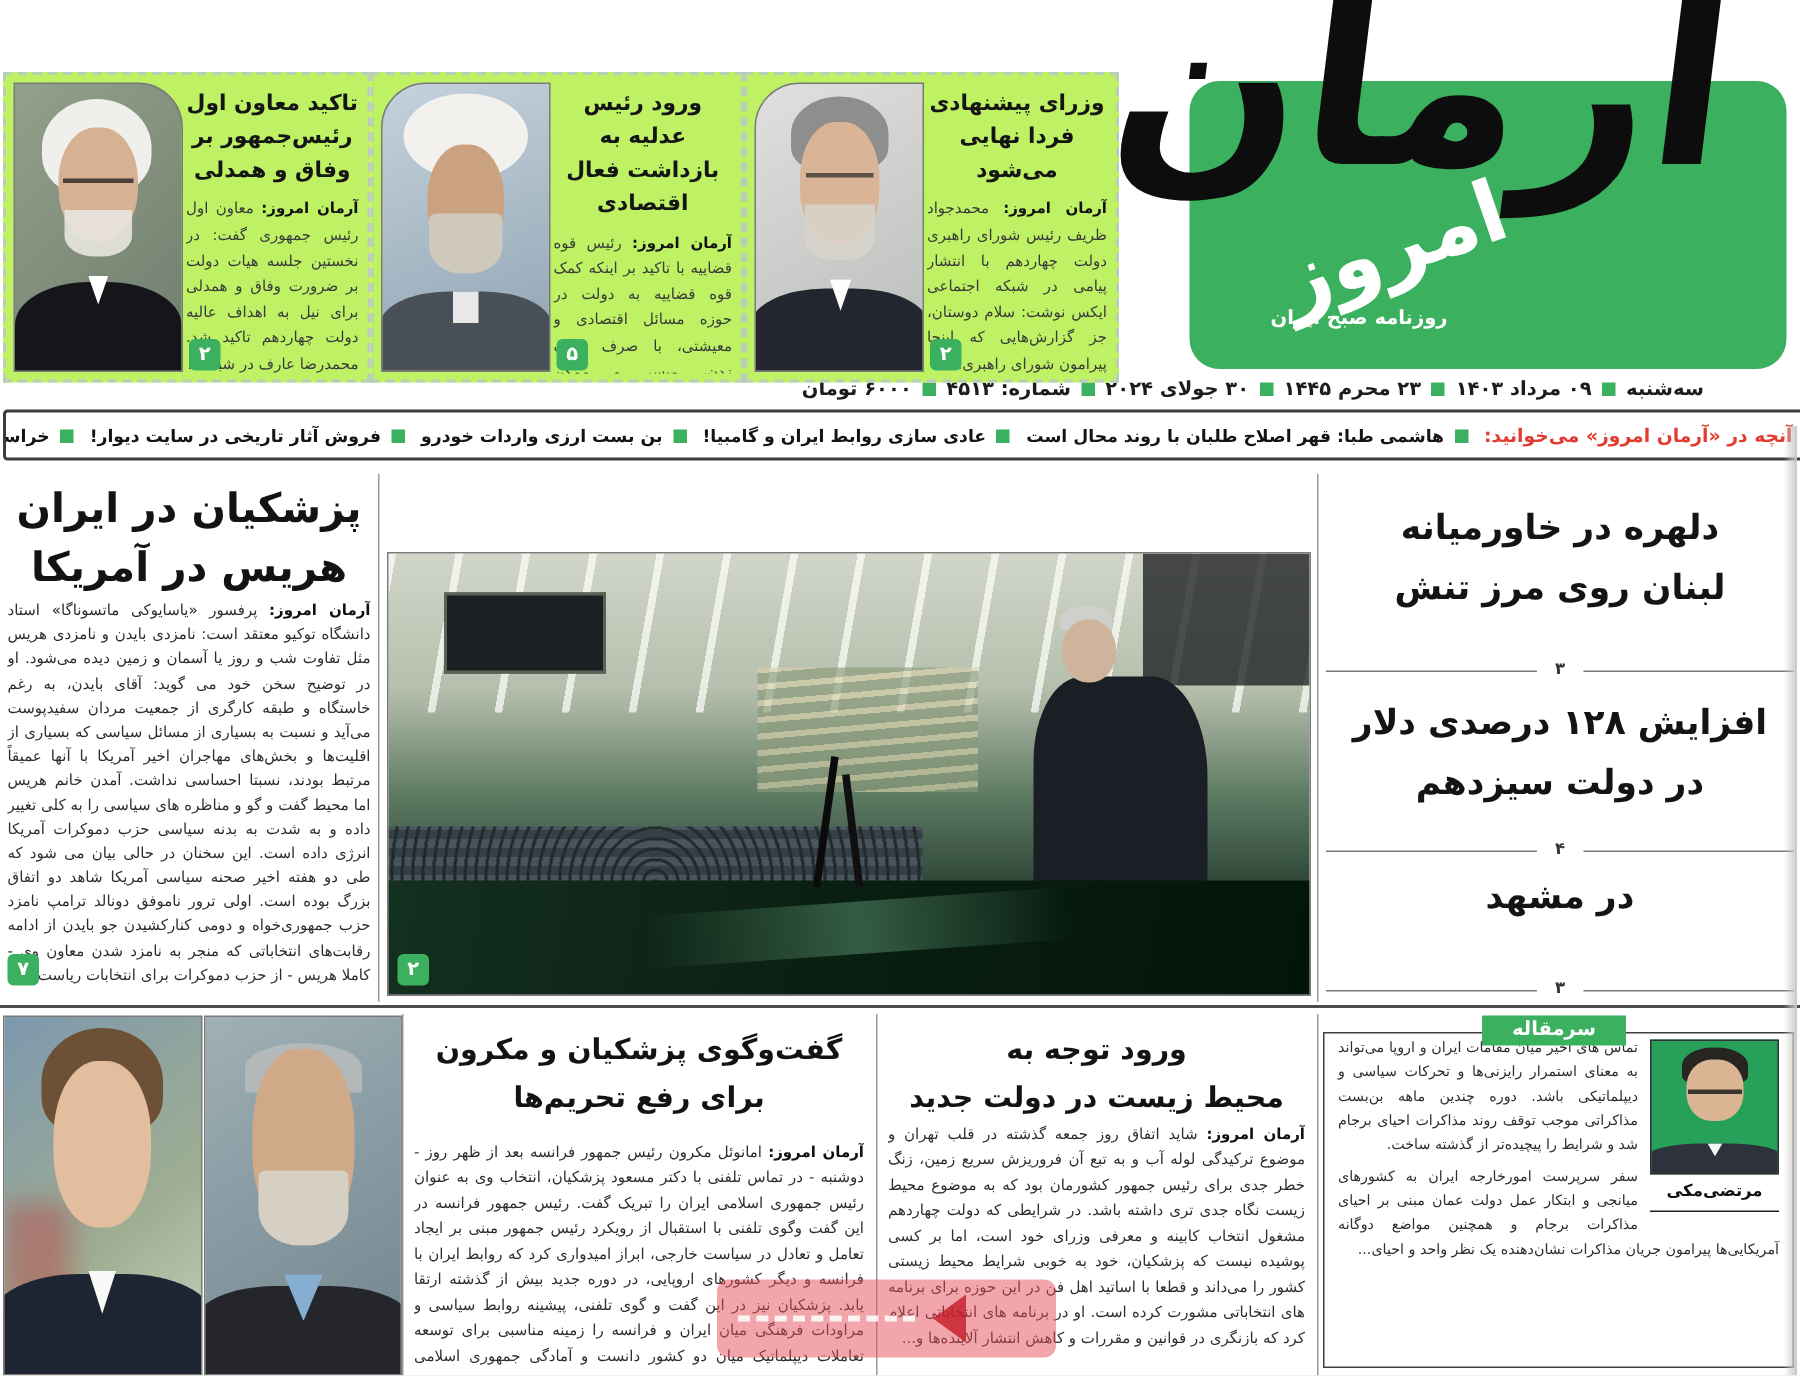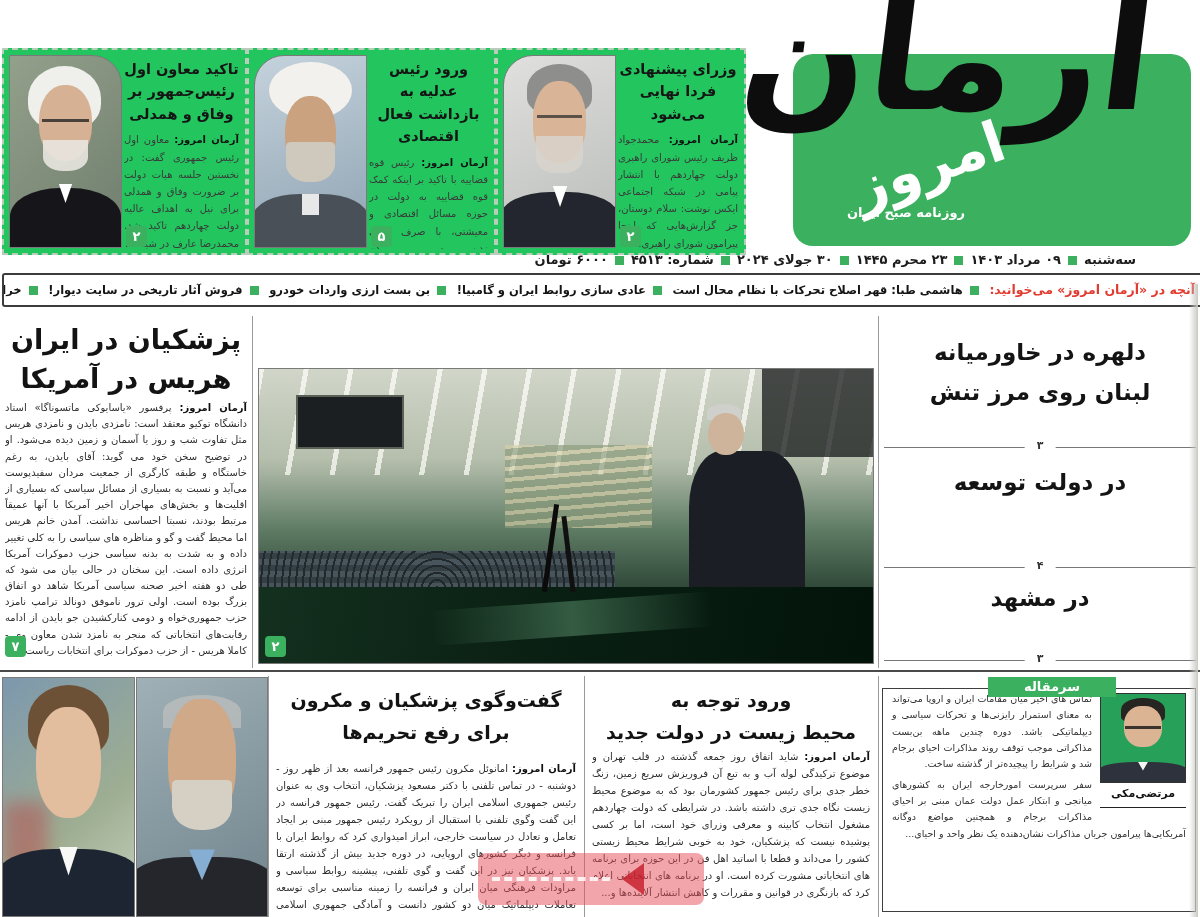--- a/index.html
+++ b/index.html
@@ -21,21 +21,21 @@
   .dateline{top:252px;right:64px;font-size:13px;font-weight:bold;color:#1c1c1c;white-space:nowrap;}
   .sq{display:inline-block;width:9px;height:9px;background:#3bb05e;margin:0 7px;vertical-align:middle;}
 
   
   .strip{left:2px;top:273px;width:1191px;height:30px;border:2px solid #3c3c3c;border-radius:3px;
          background:#fff;line-height:30px;padding-right:10px;white-space:nowrap;overflow:hidden;font-size:11.5px;}
   .strip .lbl{color:#e23b30;font-weight:bold;font-size:12.5px;}
   .strip .itm{color:#141414;font-weight:600;}
 
   
-  .tbox{border:2px dashed #b9cdbb;background:#22c55e;}
+  .tbox{border:2px dashed #b9cdbb;background:#bef264;}
   .tbox .txt{position:absolute;left:120px;right:6px;top:6px;bottom:4px;overflow:hidden;}
   .tbox h3{margin:2px 0 6px;font-size:14.5px;line-height:1.55;font-weight:800;color:#151515;text-align:center;}
   .tbox p{margin:0;font-size:10px;line-height:1.72;color:#3a3a3a;text-align:justify;}
   .tbox p b{color:#111;}
   .badge{position:absolute;width:21px;height:21px;background:#3bb05e;border-radius:4px;color:#fff;
          font-size:13px;font-weight:bold;text-align:center;line-height:21px;}
   .box-aref{left:2px;top:48px;width:241px;height:203px;}
   .box-ejei{left:247px;top:48px;width:245px;height:203px;}
   .box-zarif{left:496px;top:48px;width:246px;height:203px;}
   .tbox .badge{left:122px;bottom:6px;}
@@ -132,21 +132,21 @@
   .bstory-h{text-align:center;font-size:19px;font-weight:900;color:#131313;line-height:1.7;}
   .bstory-b{overflow:hidden;font-size:10px;line-height:1.7;color:#2e2e2e;text-align:justify;}
   .bstory-b b{color:#101010;}
   .macron-h{left:274px;top:684px;width:304px;}
   .macron-b{left:276px;top:760px;width:300px;height:152px;}
   .env-h{left:590px;top:684px;width:282px;}
   .env-b{left:592px;top:748px;width:278px;height:164px;}
 
   
   .ed-box{left:882px;top:688px;width:312px;height:222px;border:1.5px solid #3e3e3e;background:#fff;overflow:hidden;}
-  .ed-tag{left:988px;top:677px;width:128px;height:20px;background:#3bb05e;color:#fff;font-size:13px;
+  .ed-tag{left:988px;top:677px;width:96px;height:20px;background:#3bb05e;color:#fff;font-size:13px;
           font-weight:bold;text-align:center;line-height:20px;z-index:5;}
   .ed-h{margin:14px 8px 6px;text-align:center;font-size:18px;font-weight:900;color:#121212;}
   .ed-content{margin:2px 9px;font-size:9.5px;line-height:1.72;color:#2e2e2e;text-align:justify;}
   .ed-float{float:right;width:86px;margin:2px 0 2px 8px;text-align:center;}
   .ed-float .ph-author{position:relative;display:block;}
   .ed-author{display:block;border-bottom:1.5px solid #222;padding:2px 0 3px;font-size:11px;font-weight:bold;color:#111;}
   .ed-content p{margin:0 0 4px;}
 
   
   .wm{left:478px;top:853px;width:226px;height:52px;background:rgba(231,76,90,.5);border-radius:8px;z-index:9;}
@@ -215,21 +215,21 @@
     </div>
     <div class="txt">
       <h3>تاکید معاون اول رئیس‌جمهور بر وفاق و همدلی</h3>
       <p><b>آرمان امروز:</b> <span>معاون اول رئیس جمهوری گفت: در نخستین جلسه هیات دولت بر ضرورت وفاق و همدلی برای نیل به اهداف عالیه دولت چهاردهم تاکید شد. محمدرضا عارف در شبکه...</span></p>
     </div>
     <span class="badge">۲</span>
   </div>
 
   <div class="abs strip">
     <span class="lbl">آنچه در «آرمان امروز» می‌خوانید:</span>
-    <span class="sq"></span><span class="itm">هاشمی طبا: قهر اصلاح تحرکات با نظام محال است</span>
+    <span class="sq"></span><span class="itm">هاشمی طبا: قهر اصلاح طلبان با روند محال است</span>
     <span class="sq"></span><span class="itm">عادی سازی روابط ایران و گامبیا!</span>
     <span class="sq"></span><span class="itm">بن بست ارزی واردات خودرو</span>
     <span class="sq"></span><span class="itm">فروش آثار تاریخی در سایت دیوار!</span>
     <span class="sq"></span><span class="itm">خراسان جنوبی در حصار گرما</span>
     
   </div>
 
   <div class="abs vline" style="left:252px;top:316px;height:352px;"></div>
   <div class="abs vline" style="left:878px;top:316px;height:352px;"></div>
   <div class="abs hline" style="left:0;top:670px;width:1200px;"></div>
@@ -260,21 +260,22 @@
   </div>
 
   <div class="abs side-h" style="top:332px;">
     <div>دلهره در خاورمیانه</div>
     <div>لبنان روی مرز تنش</div>
   </div>
   <div class="abs sep" style="top:447px;">
     <span class="pnum">۳</span>
   </div>
   <div class="abs side-h" style="top:462px;">
-    <div>در دولت توسعه</div>
+    <div>افزایش ۱۲۸ درصدی دلار</div>
+    <div>در دولت سیزدهم</div>
   </div>
   <div class="abs sep" style="top:567px;">
     <span class="pnum">۴</span>
   </div>
   <div class="abs side-h" style="top:578px;">
     <div>در مشهد</div>
   </div>
   <div class="abs sep" style="top:660px;">
     <span class="pnum">۳</span>
   </div>

